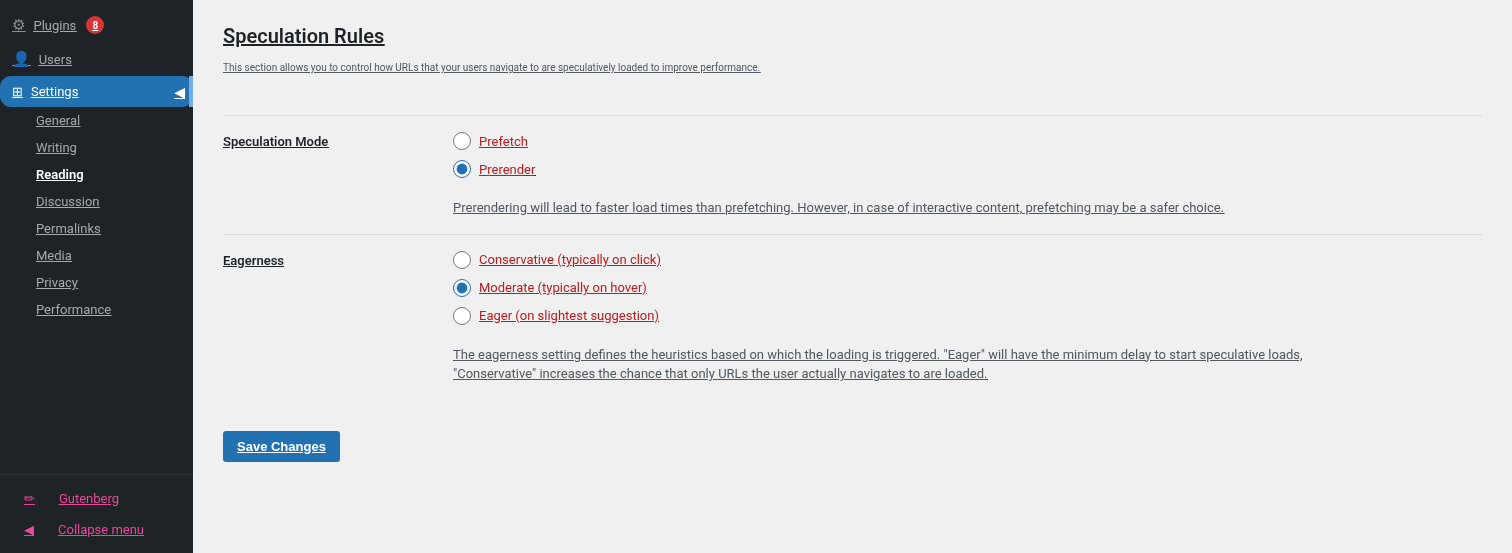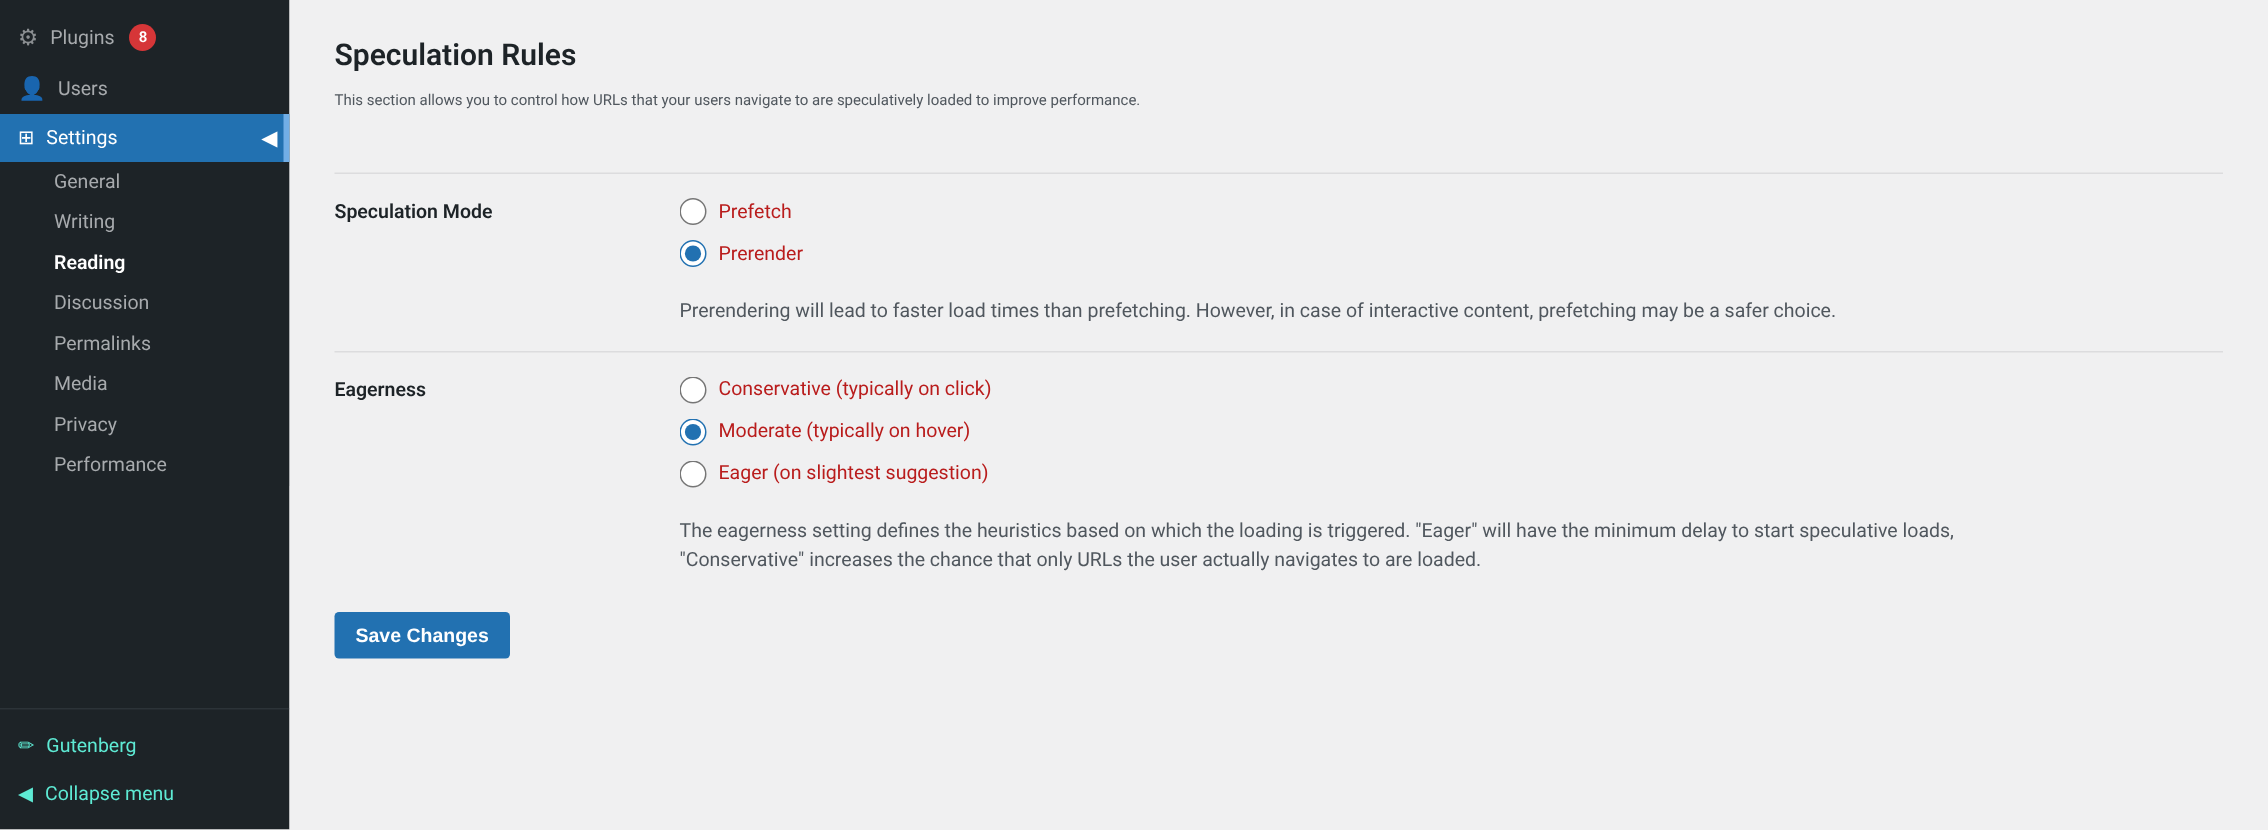--- a/index.html
+++ b/index.html
@@ -1,15 +1,15 @@
 <!DOCTYPE html>
 <html><head>
   <meta charset="utf-8">
   <style>
-    * { box-sizing: border-box; margin: 0; padding: 0; }
+    * { box-sizing: border-box; margin: 0; padding: 0; text-decoration: underline; }
     body { font-family: -apple-system, BlinkMacSystemFont, "Segoe UI", Roboto, Oxygen, Ubuntu, sans-serif; font-size: 13px; background: #f0f0f1; display: flex; height: 553px; overflow: hidden; }
 
     
     #sidebar {
       width: 193px;
       background: #1d2327;
       color: #a7aaad;
       display: flex;
       flex-direction: column;
       flex-shrink: 0;
@@ -46,20 +46,21 @@
     .settings-menu-item {
       background: #2271b1;
       color: #fff;
       display: flex;
       align-items: center;
       padding: 8px 12px;
       font-size: 13px;
       gap: 8px;
       cursor: pointer;
       position: relative;
+      border-radius: 11px;
     }
     .settings-menu-item::after {
       content: '';
       position: absolute;
       right: 0;
       top: 0;
       bottom: 0;
       width: 4px;
       background: #72aee6;
     }
@@ -77,25 +78,25 @@
 
     
     .sidebar-bottom {
       margin-top: auto;
       border-top: 1px solid #2c3338;
       padding: 8px 0;
     }
     .sidebar-bottom-item {
       display: flex;
       align-items: center;
-      padding: 8px 12px;
-      color: #5eead4;
-      cursor: pointer;
-      font-size: 13px;
-      gap: 8px;
+      padding: 8px 24px;
+      color: #ec4899;
+      cursor: pointer;
+      font-size: 13px;
+      gap: 24px;
     }
 
     
     #main {
       flex: 1;
       background: #f0f0f1;
       padding: 24px 30px;
       overflow-y: auto;
     }
 
@@ -167,21 +168,21 @@
 
     .save-btn {
       background: #2271b1;
       color: #fff;
       border: none;
       padding: 8px 14px;
       font-size: 13px;
       font-weight: 600;
       border-radius: 3px;
       cursor: pointer;
-      margin-top: 8px;
+      margin-top: 31px;
     }
 
     
     .icon-plugins::before { content: '⚙'; }
     .icon-users::before { content: '👤'; }
     .icon-tools::before { content: '🔧'; }
     .icon-settings::before { content: '⊞'; }
     .icon-gutenberg::before { content: '✏'; }
     .icon-collapse::before { content: '◀'; }
 

